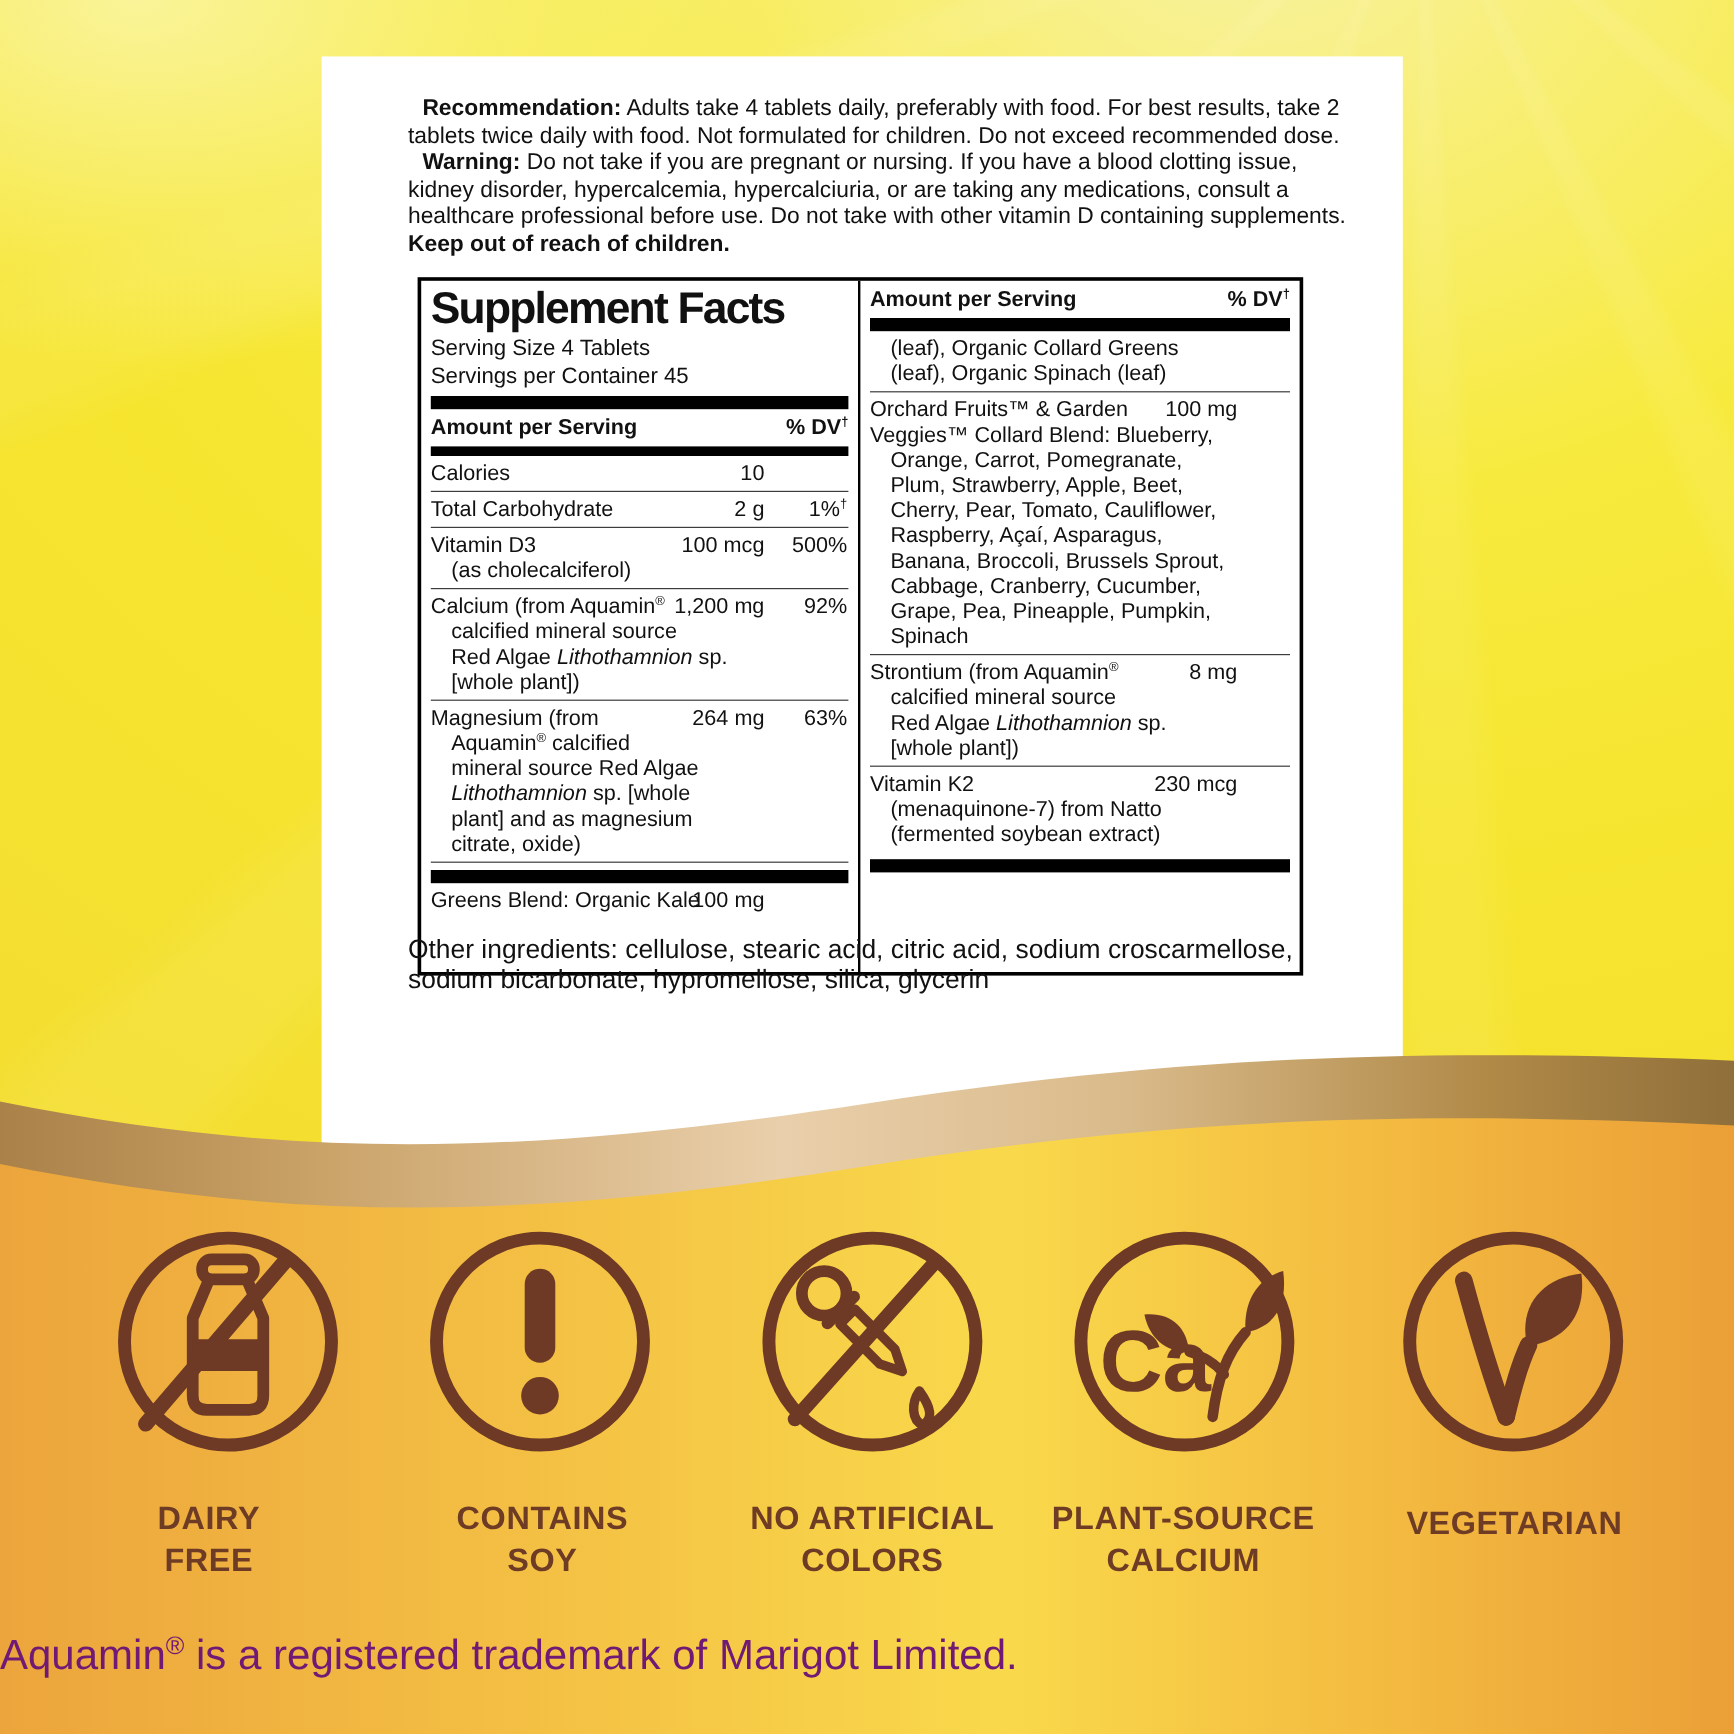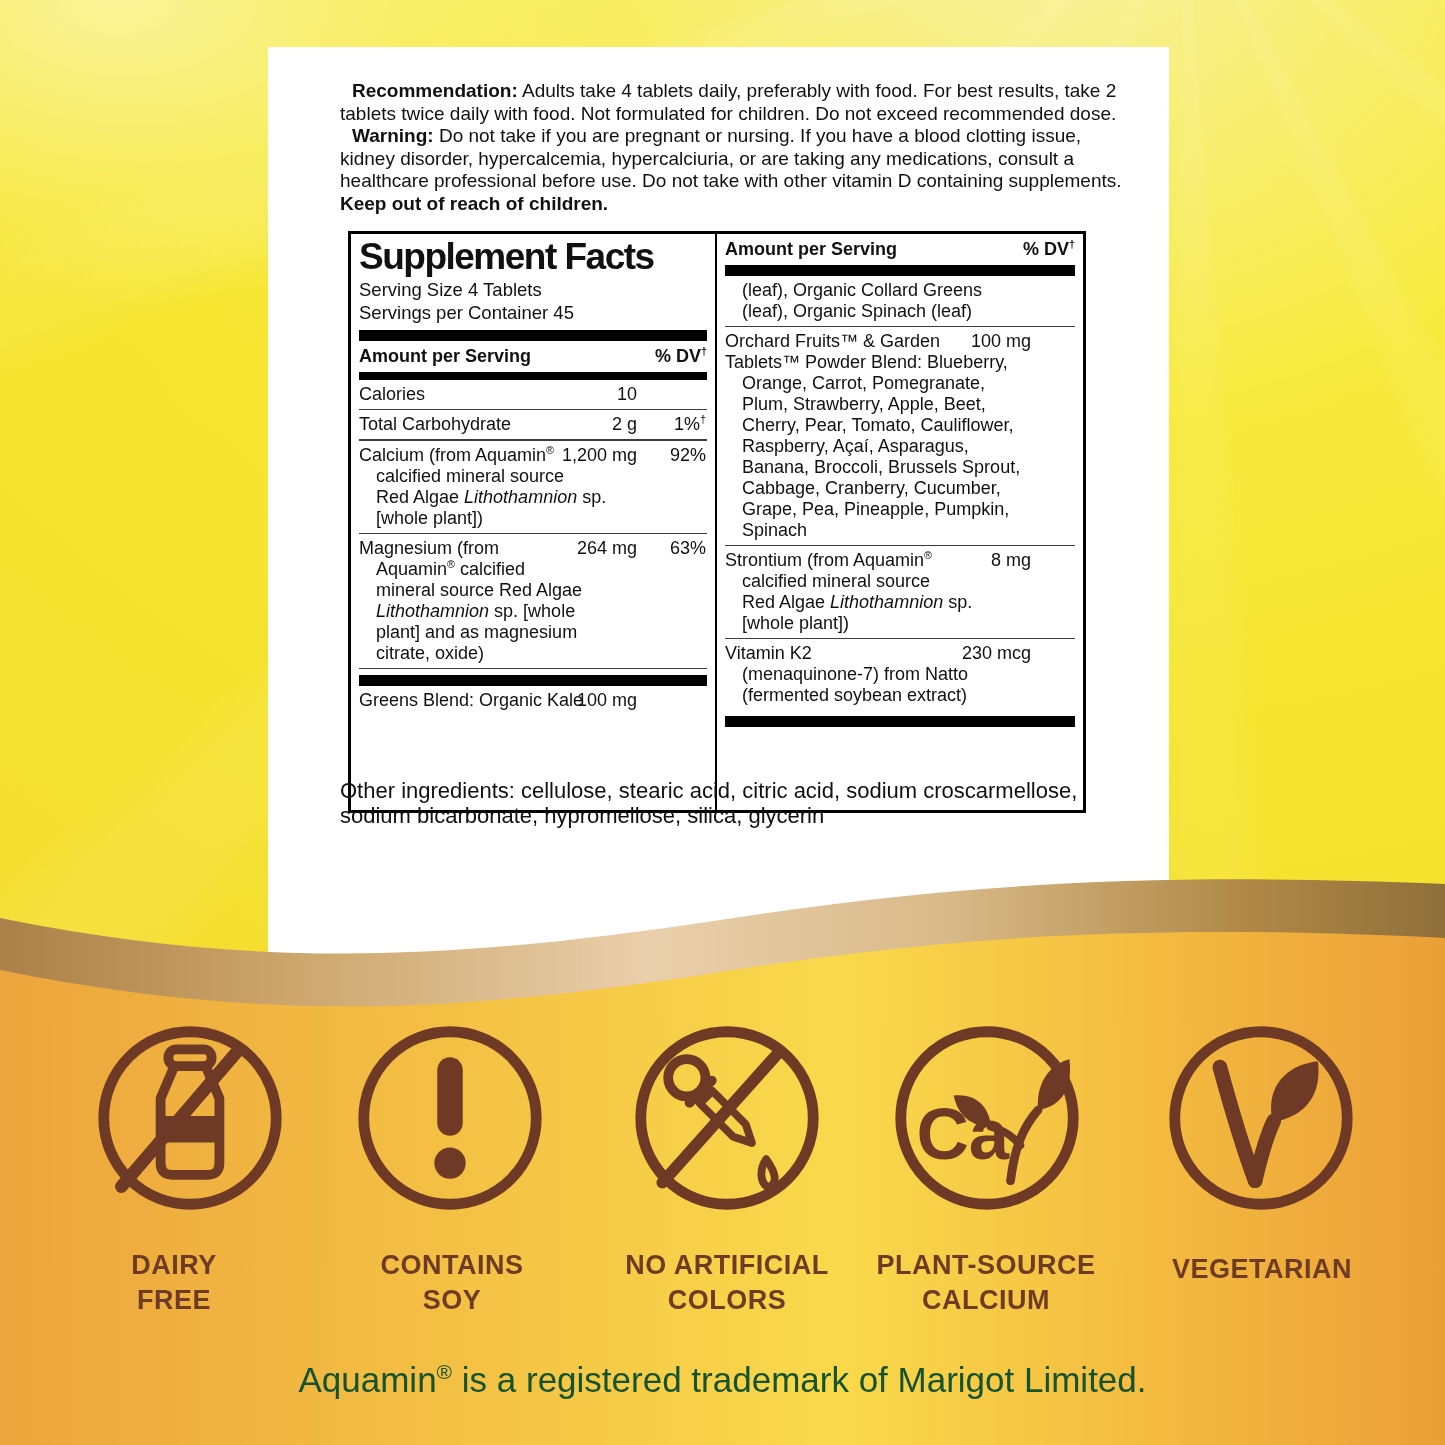--- a/index.html
+++ b/index.html
@@ -57,22 +57,22 @@
   
   .badge-circle{position:absolute;top:1020px;width:196px;height:196px;z-index:3;}
   .bc1{left:92px;} .bc2{left:352px;} .bc3{left:629px;} .bc4{left:889px;} .bc5{left:1163px;}
   .badge-label{
     position:absolute;top:1248px;transform:translateX(-50%);z-index:3;
     font-size:27px;font-weight:bold;letter-spacing:.5px;line-height:35px;
     color:#6e3c25;text-align:center;white-space:nowrap;
   }
   .bl1{left:174px;} .bl2{left:452px;} .bl3{left:727px;} .bl4{left:986px;} .bl5{left:1262px;top:1252px;}
   .trademark{
-    position:absolute;top:1360px;left:0;width:1445px;text-align:center;z-index:3;
-    font-size:35px;color:#14532d;
+    position:absolute;top:1360px;left:0;width:1445px;text-align:left;z-index:3;
+    font-size:35px;color:#701a75;
   }
   .icon-stroke{stroke:#6e3a25;fill:none;stroke-linecap:round;stroke-linejoin:round;}
   .icon-fill{fill:#6e3a25;stroke:none;}
 </style>
 </head>
 <body>
 
 <div class="bg-top"></div>
 <div class="bg-rays"></div>
 
@@ -103,20 +103,28 @@
           </div>
           <div class="sf-hair"></div>
           <div class="sf-row">
             <div class="sf-name">
               <div class="sf-line"><span>Total Carbohydrate</span></div>
             </div>
             <div class="sf-amt"><span>2 g</span></div>
             <div class="sf-dv"><span>1%</span><sup>†</sup></div>
           </div>
           <div class="sf-hair"></div>
+          <div class="sf-row">
+            <div class="sf-name">
+              <div class="sf-line"><span>Vitamin D3</span></div>
+              <div class="sf-line ind"><span>(as cholecalciferol)</span></div>
+            </div>
+            <div class="sf-amt"><span>100 mcg</span></div>
+            <div class="sf-dv"><span>500%</span></div>
+          </div>
           <div class="sf-hair"></div>
           <div class="sf-row">
             <div class="sf-name">
               <div class="sf-line"><span>Calcium (from Aquamin</span><sup>®</sup></div>
               <div class="sf-line ind"><span>calcified mineral source</span></div>
               <div class="sf-line ind"><span>Red Algae </span><i>Lithothamnion</i><span> sp.</span></div>
               <div class="sf-line ind"><span>[whole plant])</span></div>
             </div>
             <div class="sf-amt"><span>1,200 mg</span></div>
             <div class="sf-dv"><span>92%</span></div>
@@ -155,21 +163,21 @@
           <div class="sf-row">
             <div class="sf-name">
               <div class="sf-line ind"><span>(leaf), Organic Collard Greens</span></div>
               <div class="sf-line ind"><span>(leaf), Organic Spinach (leaf)</span></div>
             </div>
           </div>
           <div class="sf-hair"></div>
           <div class="sf-row">
             <div class="sf-name">
               <div class="sf-line"><span>Orchard Fruits™ &amp; Garden</span></div>
-              <div class="sf-line"><span>Tablets™ Powder Blend: Blueberry,</span></div>
+              <div class="sf-line"><span>Veggies™ Collard Blend: Blueberry,</span></div>
               <div class="sf-line ind"><span>Orange, Carrot, Pomegranate,</span></div>
               <div class="sf-line ind"><span>Plum, Strawberry, Apple, Beet,</span></div>
               <div class="sf-line ind"><span>Cherry, Pear, Tomato, Cauliflower,</span></div>
               <div class="sf-line ind"><span>Raspberry, Açaí, Asparagus,</span></div>
               <div class="sf-line ind"><span>Banana, Broccoli, Brussels Sprout,</span></div>
               <div class="sf-line ind"><span>Cabbage, Cranberry, Cucumber,</span></div>
               <div class="sf-line ind"><span>Grape, Pea, Pineapple, Pumpkin,</span></div>
               <div class="sf-line ind"><span>Spinach</span></div>
             </div>
             <div class="sf-amt"><span>100 mg</span></div>

